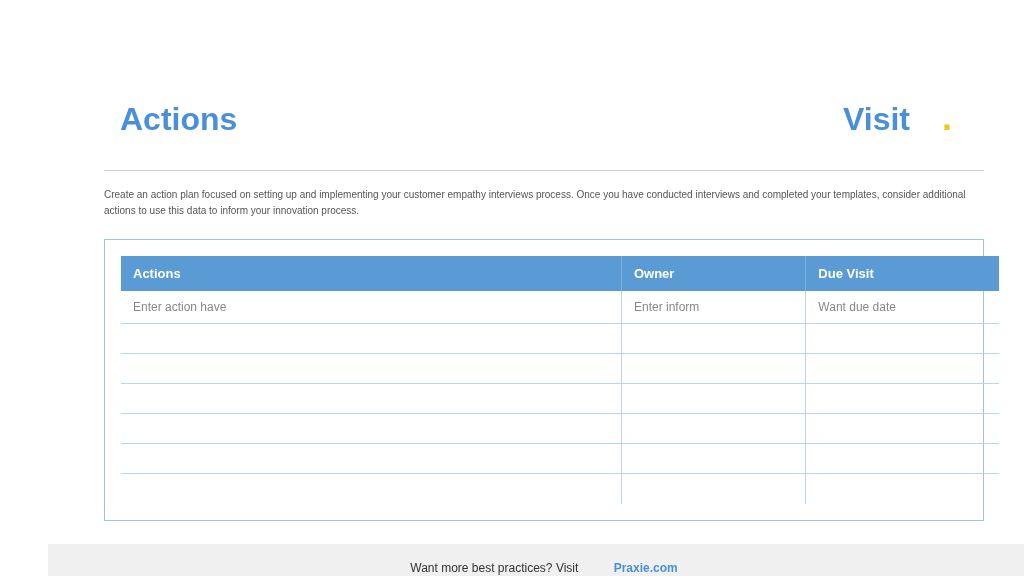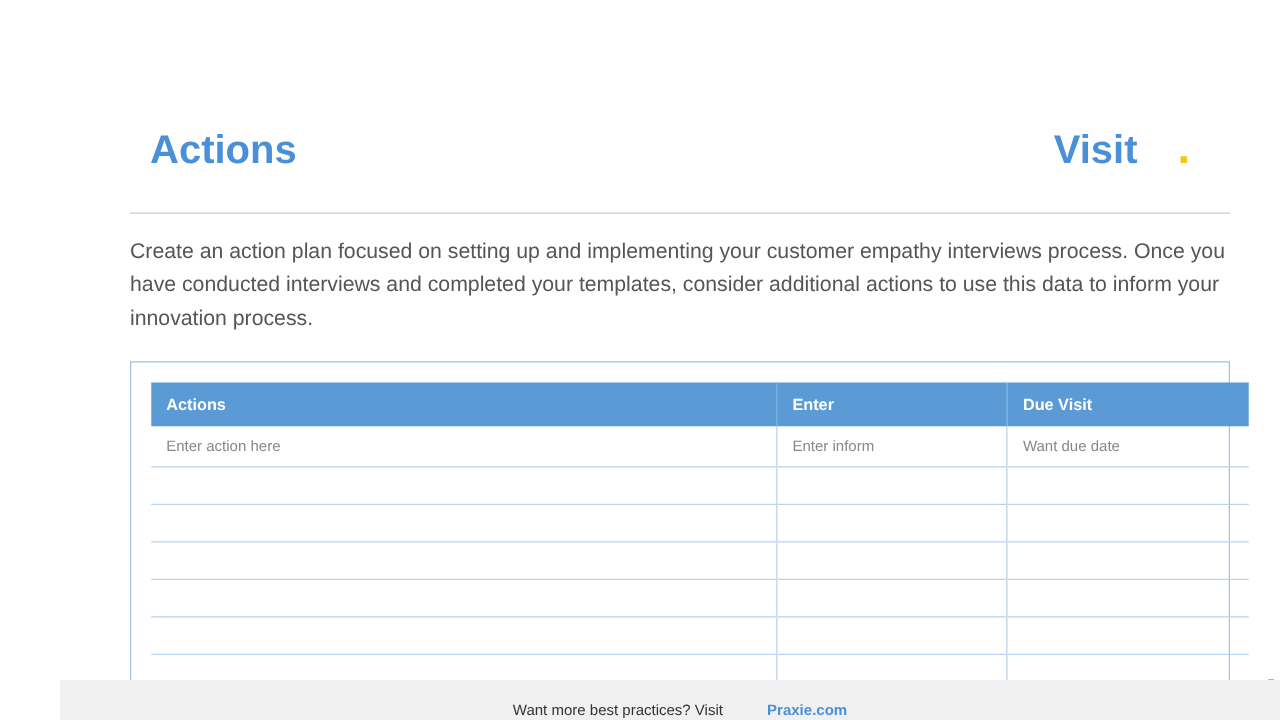--- a/index.html
+++ b/index.html
@@ -44,21 +44,21 @@
       color: #F5C518;
     }
 
     .divider {
       border: none;
       border-top: 1px solid #cccccc;
       margin-bottom: 16px;
     }
 
     .description {
-      font-size: 17px;
+      font-size: 10px;
       color: #555555;
       line-height: 1.6;
       margin-bottom: 20px;
     }
 
     .table-container {
       border: 1px solid #A0C0E8;
     }
 
     table {
@@ -156,27 +156,27 @@
 
   <hr class="divider">
 
   <p class="description">Create an action plan focused on setting up and implementing your customer empathy interviews process. Once you have conducted interviews and completed your templates, consider additional actions to use this data to inform your innovation process.</p>
 
   <div class="table-container">
     <table>
       <thead>
         <tr>
           <th class="col-actions">Actions</th>
-          <th class="col-owner">Enter</th>
+          <th class="col-owner">Owner</th>
           <th class="col-duedate">Due Visit</th>
         </tr>
       </thead>
       <tbody>
         <tr>
-          <td class="col-actions">Enter action here</td>
+          <td class="col-actions">Enter action have</td>
           <td class="col-owner">Enter inform</td>
           <td class="col-duedate">Want due date</td>
         </tr>
         <tr>
           <td class="col-actions"></td>
           <td class="col-owner"></td>
           <td class="col-duedate"></td>
         </tr>
         <tr>
           <td class="col-actions"></td>

